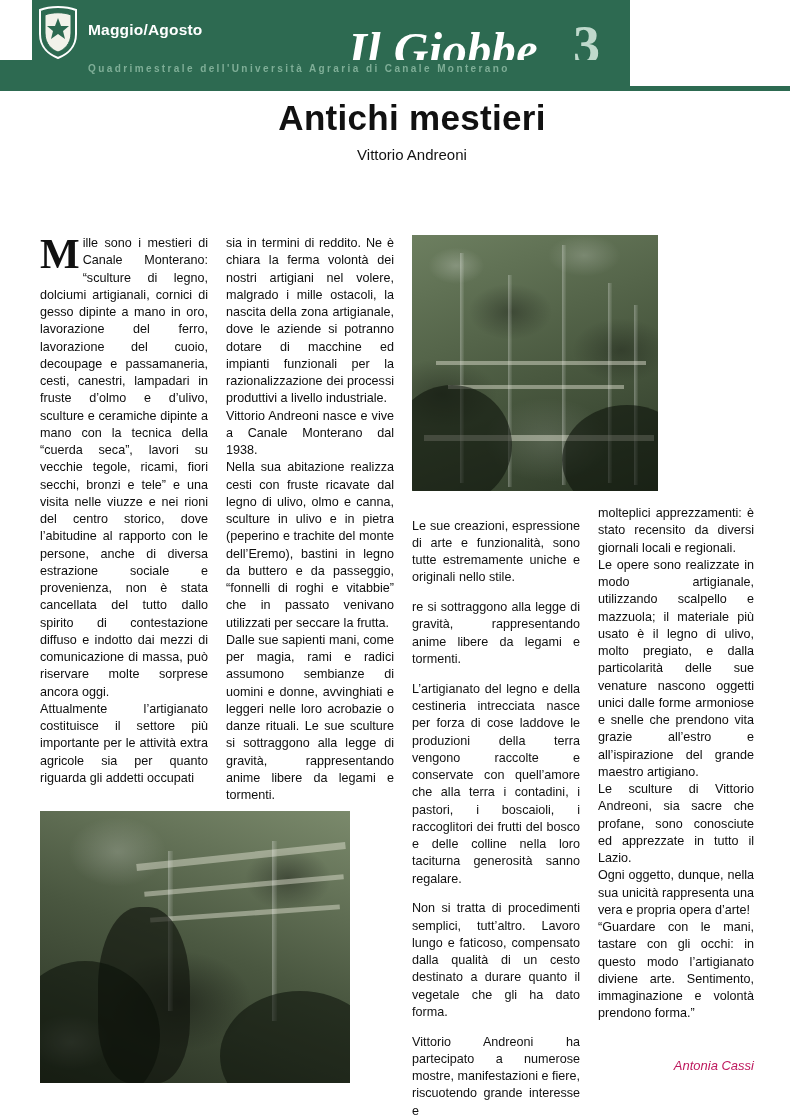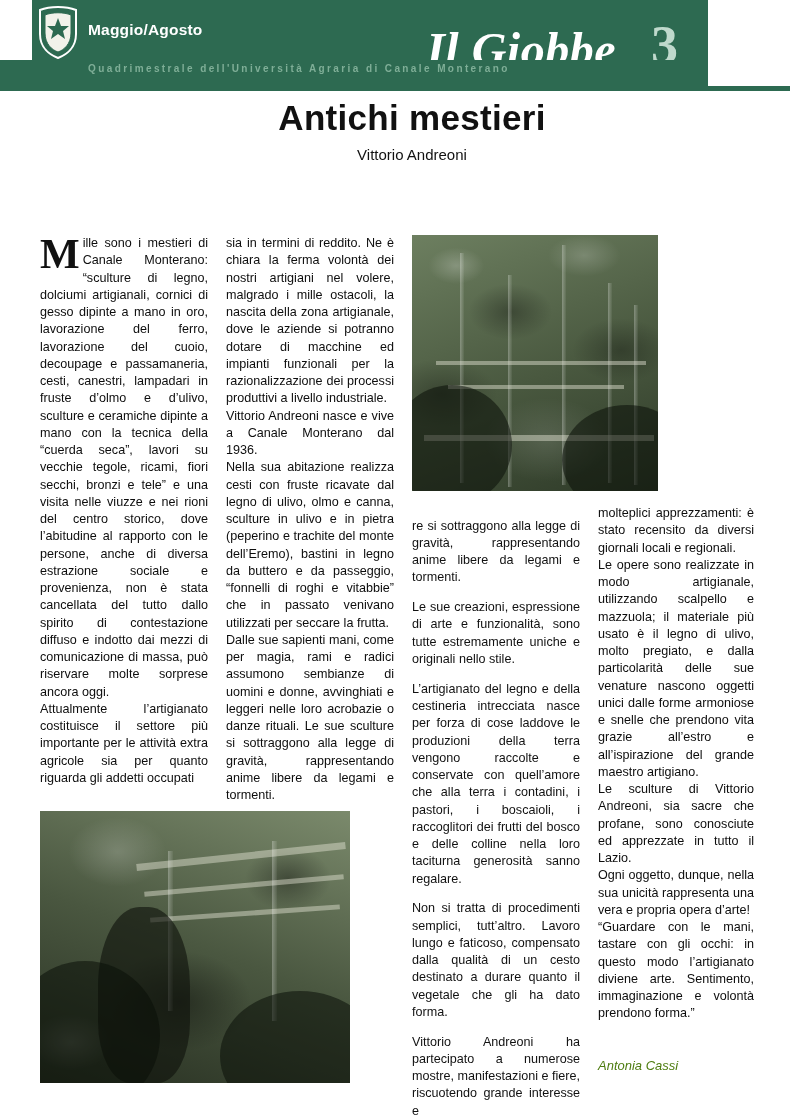--- a/index.html
+++ b/index.html
@@ -12,21 +12,21 @@
     height: 1116px;
     font-family: "Liberation Sans", sans-serif;
     color: #111111;
     position: relative;
     overflow: hidden;
   }
 
   
   .masthead {
     position: relative;
-    width: 708px;
+    width: 630px;
     height: 86px;
     background: #2f6b52;
     background: linear-gradient(180deg, #2d6a51 0%, #2d6a51 100%);
     overflow: hidden;
   }
   .masthead-left-block {
     position: absolute;
     left: 0; top: 0;
     width: 32px; height: 86px;
     background: #ffffff;
@@ -192,24 +192,24 @@
     font-size: 12.6px;
     line-height: 1.37;
     text-align: justify;
   }
 
   .signature {
     position: absolute;
     left: 558px;
     top: 823px;
     width: 156px;
-    text-align: left;
+    text-align: right;
     font-style: italic;
     font-size: 13px;
-    color: #4d7c0f;
+    color: #be185d;
   }
 
   
   .leafy {
     position: absolute;
     inset: 0;
     background:
       radial-gradient(ellipse 40px 26px at 18% 12%, rgba(255,255,255,.22), rgba(255,255,255,0) 70%),
       radial-gradient(ellipse 52px 30px at 70% 8%,  rgba(255,255,255,.18), rgba(255,255,255,0) 70%),
       radial-gradient(ellipse 60px 40px at 40% 30%, rgba(0,0,0,.30), rgba(0,0,0,0) 70%),
@@ -309,28 +309,28 @@
     </div>
   </div>
 
   <div class="col col1" style="height:330px;">
     <p class="dropcap-para"><span class="dropcap">M</span><span>ille sono i mestieri di Canale Monterano: “sculture di legno, dolciumi artigianali, cornici di gesso dipinte a mano in oro, lavorazione del ferro, lavorazione del cuoio, decoupage e passamaneria, cesti, canestri, lampadari in fruste d’olmo e d’ulivo, sculture e ceramiche dipinte a mano con la tecnica della “cuerda seca”, lavori su vecchie tegole, ricami, fiori secchi, bronzi e tele” e una visita nelle viuzze e nei rioni del centro storico, dove l’abitudine al rapporto con le persone, anche di diversa estrazione sociale e provenienza, non è stata cancellata del tutto dallo spirito di contestazione diffuso e indotto dai mezzi di comunicazione di massa, può riservare molte sorprese ancora oggi.</span></p>
     <p style="margin-top:0;">Attualmente l’artigianato costituisce il settore più importante per le attività extra agricole sia per quanto riguarda gli addetti occupati</p>
   </div>
 
   <div class="col col2">
     <p>sia in termini di reddito. Ne è chiara la ferma volontà dei nostri artigiani nel volere, malgrado i mille ostacoli, la nascita della zona artigianale, dove le aziende si potranno dotare di macchine ed impianti funzionali per la razionalizzazione dei processi produttivi a livello industriale.</p>
-    <p>Vittorio Andreoni nasce e vive a Canale Monterano dal 1936.</p>
+    <p>Vittorio Andreoni nasce e vive a Canale Monterano dal 1938.</p>
     <p>Nella sua abitazione realizza cesti con fruste ricavate dal legno di ulivo, olmo e canna, sculture in ulivo e in pietra (peperino e trachite del monte dell’Eremo), bastini in legno da buttero e da passeggio, “fonnelli di roghi e vitabbie” che in passato venivano utilizzati per seccare la frutta.</p>
     <p>Dalle sue sapienti mani, come per magia, rami e radici assumono sembianze di uomini e donne, avvinghiati e leggeri nelle loro acrobazie o danze rituali. Le sue sculture si sottraggono alla legge di gravità, rappresentando anime libere da legami e tormenti.</p>
   </div>
 
   <div class="col3-text">
+    <p>Le sue creazioni, espressione di arte e funzionalità, sono tutte estremamente uniche e originali nello stile.</p>
     <p>re si sottraggono alla legge di gravità, rappresentando anime libere da legami e tormenti.</p>
-    <p>Le sue creazioni, espressione di arte e funzionalità, sono tutte estremamente uniche e originali nello stile.</p>
     <p>L’artigianato del legno e della cestineria intrecciata nasce per forza di cose laddove le produzioni della terra vengono raccolte e conservate con quell’amore che alla terra i contadini, i pastori, i boscaioli, i raccoglitori dei frutti del bosco e delle colline nella loro taciturna generosità sanno regalare.</p>
     <p>Non si tratta di procedimenti semplici, tutt’altro. Lavoro lungo e faticoso, compensato dalla qualità di un cesto destinato a durare quanto il vegetale che gli ha dato forma.</p>
     <p>Vittorio Andreoni ha partecipato a numerose mostre, manifestazioni e fiere, riscuotendo grande interesse e</p>
   </div>
 
   <div class="col col4" style="top:270px; position:absolute;">
     <p>molteplici apprezzamenti: è stato recensito da diversi giornali locali e regionali.</p>
     <p>Le opere sono realizzate in modo artigianale, utilizzando scalpello e mazzuola; il materiale più usato è il legno di ulivo, molto pregiato, e dalla particolarità delle sue venature nascono oggetti unici dalle forme armoniose e snelle che prendono vita grazie all’estro e all’ispirazione del grande maestro artigiano.</p>
     <p>Le sculture di Vittorio Andreoni, sia sacre che profane, sono conosciute ed apprezzate in tutto il Lazio.</p>
     <p>Ogni oggetto, dunque, nella sua unicità rappresenta una vera e propria opera d’arte!</p>

